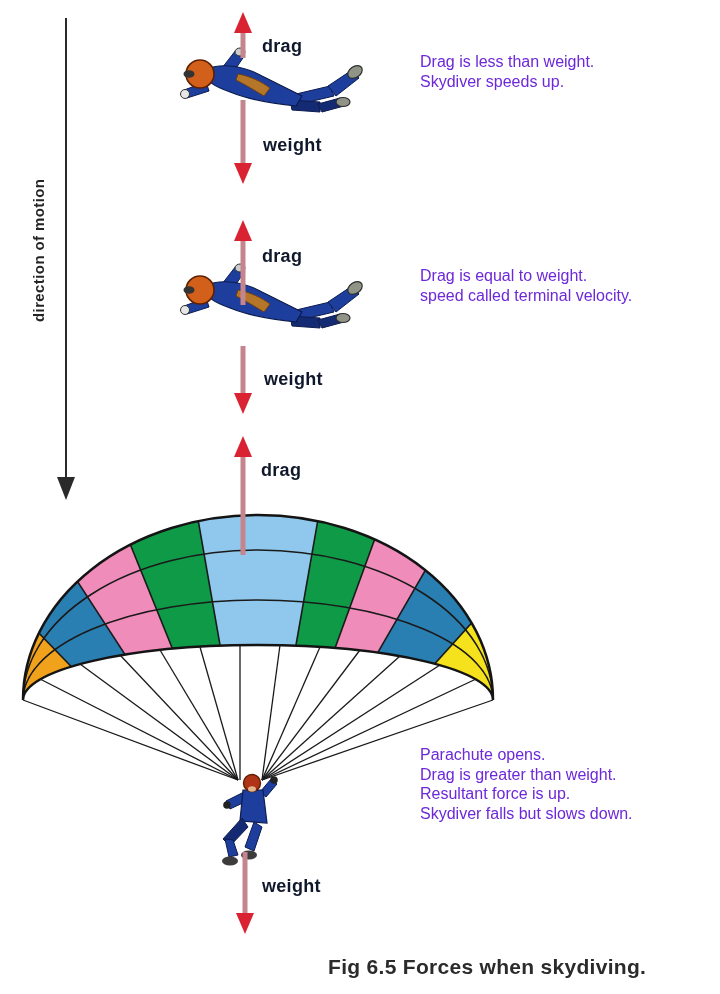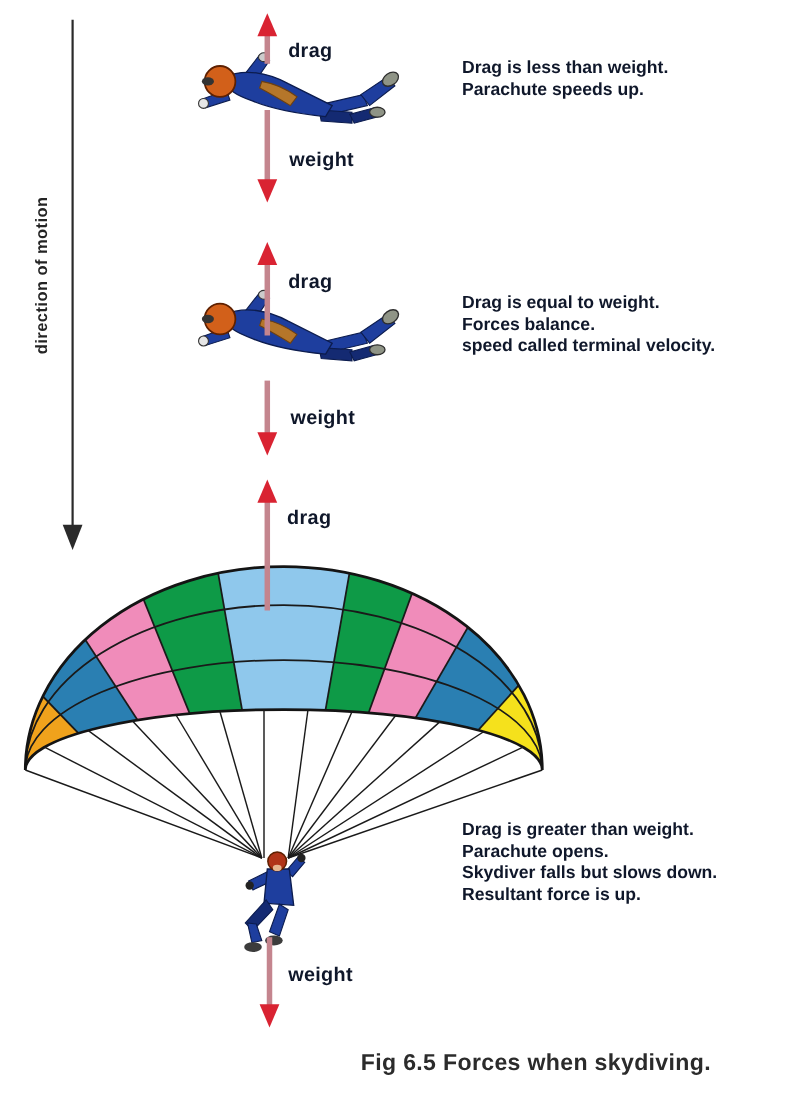--- a/index.html
+++ b/index.html
@@ -1,20 +1,20 @@
 <!DOCTYPE html>
 <html><head>
 <meta charset="utf-8">
 <style>
   html,body{margin:0;padding:0;background:#ffffff;}
   #page{position:relative;width:720px;height:994px;background:#ffffff;overflow:hidden;
         font-family:"Liberation Sans", sans-serif;}
   svg{position:absolute;left:0;top:0;}
   .force-label{position:absolute;font-size:18px;font-weight:700;color:#0f172a;letter-spacing:.3px;}
-  .desc-block{position:absolute;width:300px;font-size:16px;font-weight:700;color:#0f172a;line-height:19.5px;}
+  .desc-block{position:absolute;width:300px;font-size:16px;font-weight:400;color:#6d28d9;line-height:19.5px;}
   .desc-line{white-space:nowrap;}
   .motion-label{position:absolute;left:30px;top:162px;height:160px;
         writing-mode:vertical-rl;transform:rotate(180deg);
         font-size:15px;font-weight:700;color:#242424;letter-spacing:.4px;}
   .caption{position:absolute;left:328px;top:955px;font-size:21px;font-weight:700;color:#2b2b2b;
         letter-spacing:.3px;white-space:nowrap;}
 </style>
 </head>
 <body>
 
@@ -139,35 +139,34 @@
       <polygon points="245,934 236,913 254,913" fill="#d92332"></polygon>
     </g>
   </svg>
 
   <div class="motion-label">direction of motion</div>
 
   <div class="force-label" style="left:262px;top:36px;">drag</div>
   <div class="force-label" style="left:263px;top:135px;">weight</div>
   <div class="desc-block" style="left:420px;top:52px;">
     <div class="desc-line">Drag is less than weight.</div>
-    <div class="desc-line">Parachute speeds up.</div>
+    <div class="desc-line">Skydiver speeds up.</div>
   </div>
 
   <div class="force-label" style="left:262px;top:246px;">drag</div>
   <div class="force-label" style="left:264px;top:369px;">weight</div>
   <div class="desc-block" style="left:420px;top:266px;">
     <div class="desc-line">Drag is equal to weight.</div>
-    <div class="desc-line">Forces balance.</div>
     <div class="desc-line">speed called terminal velocity.</div>
   </div>
 
   <div class="force-label" style="left:261px;top:460px;">drag</div>
   <div class="force-label" style="left:262px;top:876px;">weight</div>
   <div class="desc-block" style="left:420px;top:745px;">
+    <div class="desc-line">Parachute opens.</div>
     <div class="desc-line">Drag is greater than weight.</div>
-    <div class="desc-line">Parachute opens.</div>
+    <div class="desc-line">Resultant force is up.</div>
     <div class="desc-line">Skydiver falls but slows down.</div>
-    <div class="desc-line">Resultant force is up.</div>
   </div>
 
   <div class="caption">Fig 6.5 Forces when skydiving.</div>
 
 </div>
 
 </body></html>

